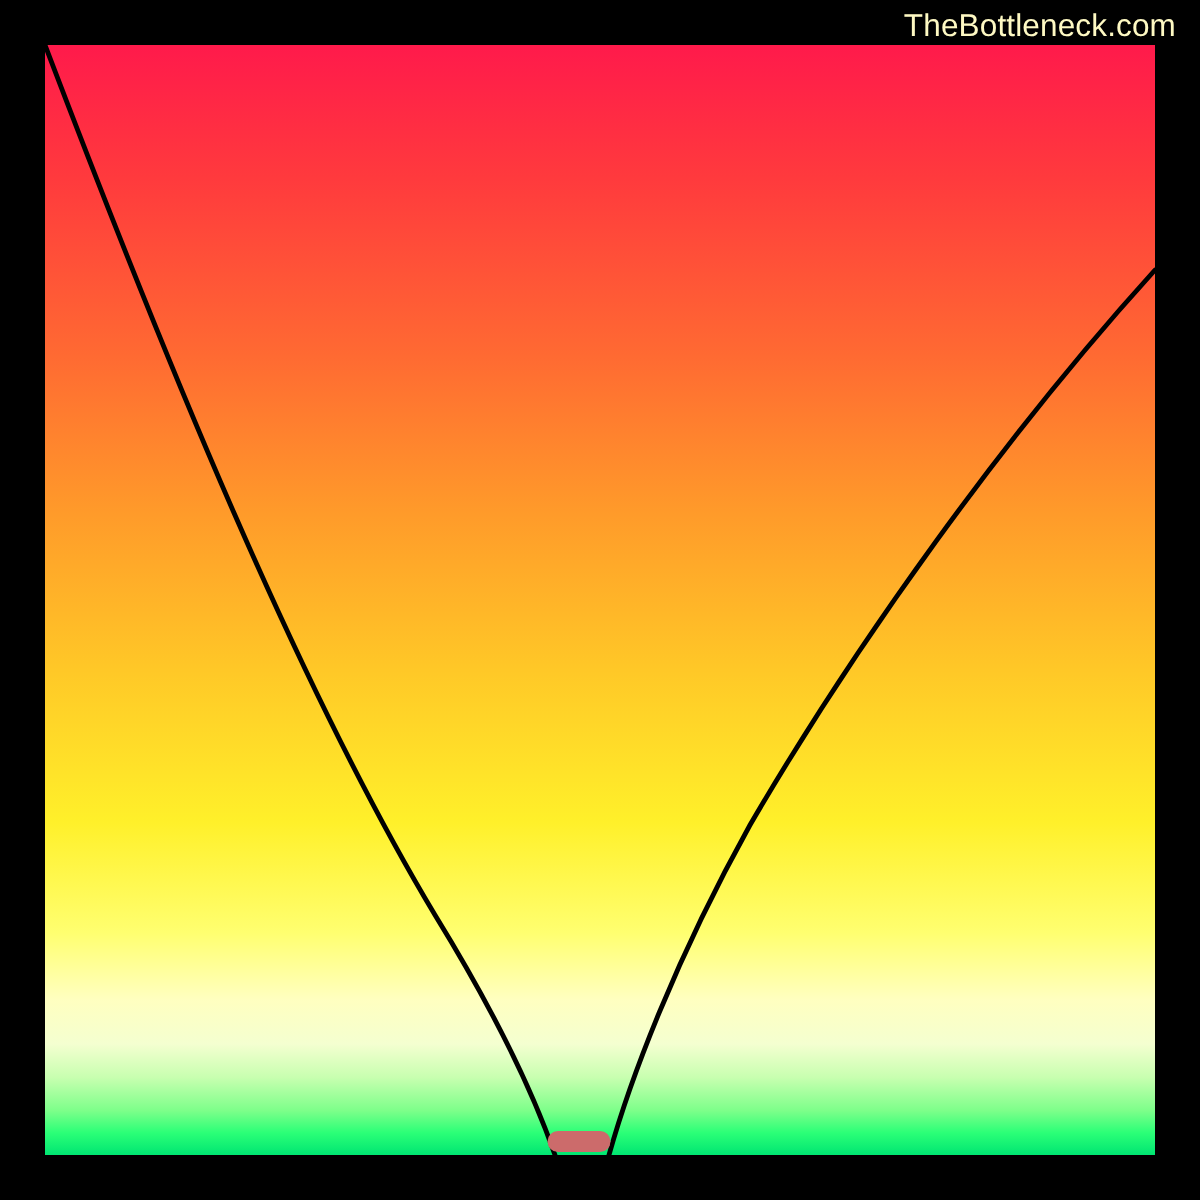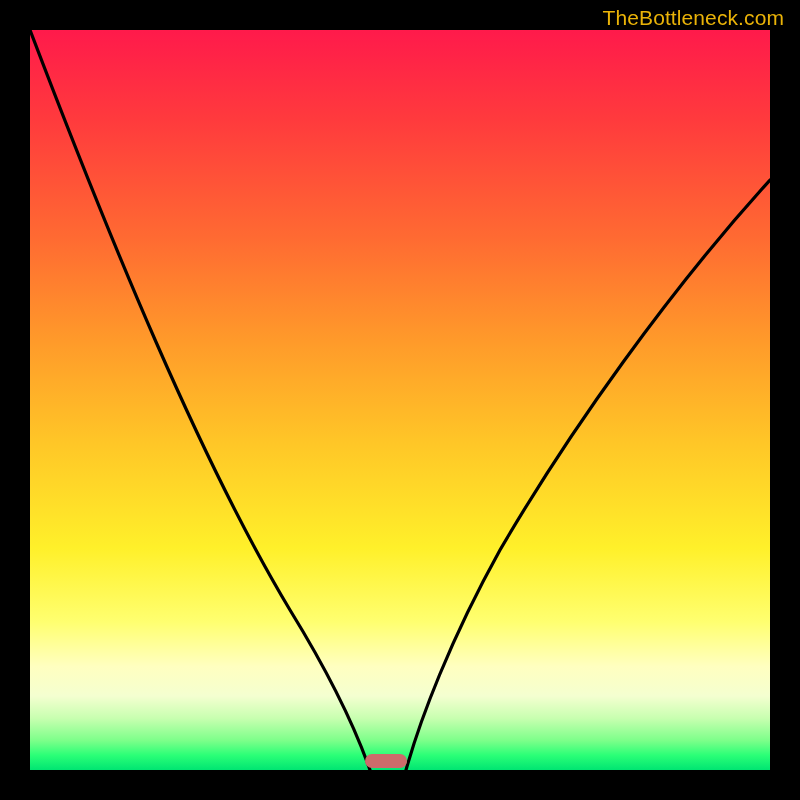--- a/index.html
+++ b/index.html
@@ -51,21 +51,21 @@
   }
   .marker {
     position: absolute;
     background: #cc6b6b;
     border-radius: 7px;
   }
   .watermark {
     position: absolute;
     top: 6px;
     right: 16px;
-    color: #eab308;
+    color: #fef9c3;
     font-size: 21px;
     font-weight: 500;
     letter-spacing: 0.1px;
   }
 </style>
 </head>
 <body>
 
 <div class="watermark">TheBottleneck.com</div>
 

